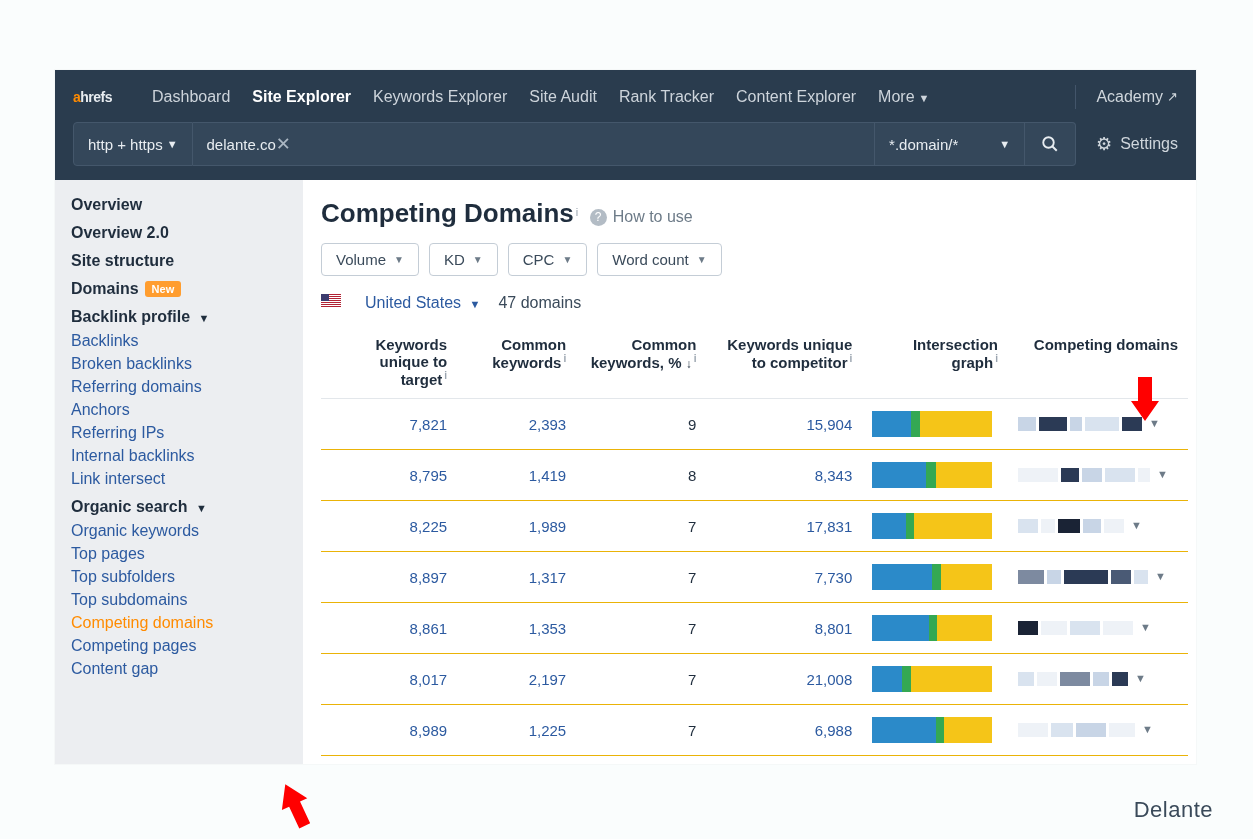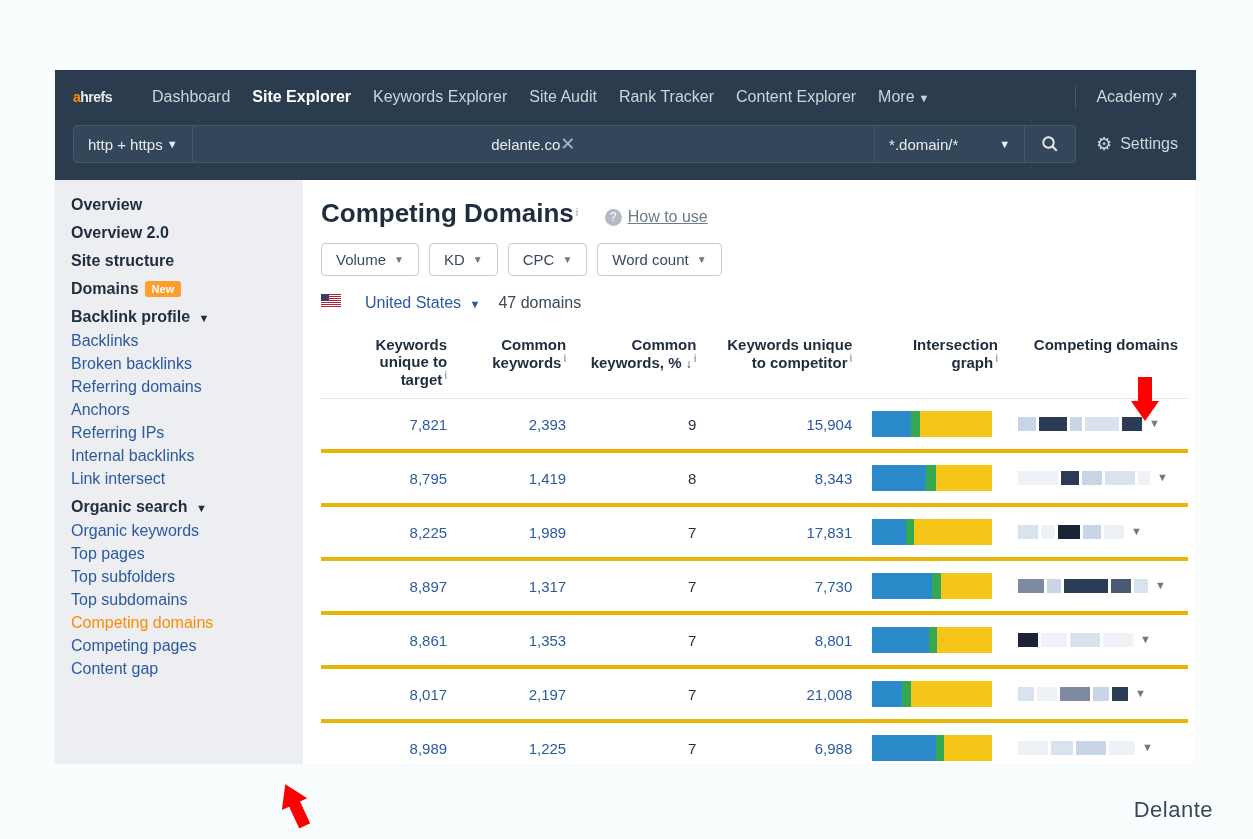--- a/index.html
+++ b/index.html
@@ -12,54 +12,54 @@
   .logo .rest{color:#e8edf1;}
   .navitems{display:flex;gap:22px;margin-left:40px;}
   .navitems span{color:#cdd4db;cursor:pointer;}
   .navitems .active{color:#fff;font-weight:600;}
   .nav-right{margin-left:auto;display:flex;align-items:center;gap:20px;}
   .nav-divider{width:1px;height:24px;background:#43556a;}
   .ext{font-size:13px;vertical-align:1px;margin-left:4px;}
   .caret{font-size:11px;margin-left:4px;}
   
   .searchbar{background:#2a3c4e;height:56px;display:flex;align-items:center;padding:0 18px 16px 18px;gap:0;}
-  .pill{background:#34475a;border:1px solid #44576b;height:38px;display:flex;align-items:center;color:#e8edf1;font-size:15px;}
+  .pill{background:#34475a;border:1px solid #44576b;height:44px;display:flex;align-items:center;color:#e8edf1;font-size:15px;}
   .pill.proto{border-radius:4px 0 0 4px;padding:0 14px;}
-  .pill.url{flex:1;border-left:none;padding:0 14px;justify-content:center;}
+  .pill.url{flex:1;border-left:none;padding:0 14px;justify-content:flex-start;}
   .pill.url .x{color:#aab6c2;font-size:18px;cursor:pointer;}
   .pill.mode{border-left:none;padding:0 14px;min-width:150px;justify-content:space-between;}
   .pill.search{border-left:none;border-radius:0 4px 4px 0;padding:0 16px;cursor:pointer;}
   .settings{color:#cfd6dc;margin-left:20px;display:flex;align-items:center;gap:8px;cursor:pointer;}
   .gear{font-size:18px;}
   
   .body{display:flex;height:calc(100% - 110px);}
   .sidebar{width:248px;background:#eceef1;padding:16px 0 0 16px;font-size:16px;color:#1f2d3d;overflow:hidden;}
   .sidebar .hdr{font-weight:700;color:#1f2d3d;margin:10px 0 6px 0;}
   .sidebar .hdr-top{margin-top:0;}
   .sidebar .lnk{color:#2c5aa0;margin:5px 0;cursor:pointer;display:block;}
   .sidebar .lnk.on{color:#ff8b00;}
   .newbadge{background:#ff9d2f;color:#fff;font-size:11px;font-weight:600;padding:2px 7px;border-radius:3px;margin-left:6px;vertical-align:1px;}
   .content{flex:1;padding:18px 8px 0 18px;overflow:hidden;}
   h1{font-size:26px;font-weight:700;color:#1f2d3d;display:inline-block;}
   .sup{font-size:11px;color:#9aa4af;vertical-align:super;margin-left:2px;}
-  .howto{color:#6d7b88;font-size:16px;margin-left:22px;text-decoration:underline;}
+  .howto{color:#6d7b88;font-size:16px;margin-left:7px;}
   .howto .q{display:inline-block;width:17px;height:17px;border-radius:50%;background:#b3bcc5;color:#fff;font-size:12px;text-align:center;line-height:17px;margin-right:6px;vertical-align:1px;}
   .filters{margin:14px 0 18px 0;display:flex;gap:10px;}
   .fbtn{border:1px solid #c4cdd6;border-radius:4px;padding:7px 14px;font-size:15px;color:#3a4a5a;background:#fff;cursor:pointer;display:flex;align-items:center;gap:8px;}
   .fbtn .tri{color:#6d7b88;font-size:10px;}
   .meta{display:flex;align-items:center;gap:18px;font-size:16px;color:#3a4a5a;margin:6px 0 14px 0;}
   .flag{width:20px;height:14px;background:linear-gradient(to bottom,#b22234 0 7%,#fff 7% 14%,#b22234 14% 21%,#fff 21% 28%,#b22234 28% 35%,#fff 35% 42%,#b22234 42% 50%,#fff 50% 57%,#b22234 57% 64%,#fff 64% 71%,#b22234 71% 78%,#fff 78% 85%,#b22234 85% 92%,#fff 92% 100%);position:relative;display:inline-block;}
   .flag::before{content:"";position:absolute;left:0;top:0;width:8px;height:7px;background:#3c3b6e;}
   .country{color:#2c5aa0;cursor:pointer;}
   
   .tbl{width:100%;border-collapse:collapse;font-size:15px;}
   .tbl th{text-align:right;font-weight:600;color:#1f2d3d;padding:10px 10px;vertical-align:top;border-bottom:1px solid #e3e7eb;}
   .tbl th .i{font-size:10px;color:#9aa4af;vertical-align:super;margin-left:2px;}
   .tbl th.lh{text-align:right;}
-  .tbl td{text-align:right;padding:12px 10px;border-bottom:4px solid #eab308;color:#2c5aa0;}
+  .tbl td{text-align:right;padding:12px 10px;border-bottom:1px solid #eab308;color:#2c5aa0;}
   .tbl td.blk{color:#1f2d3d;}
   .tbl td.lh{text-align:left;}
   
   .igraph{display:flex;width:120px;height:26px;overflow:hidden;}
   .igraph .b{background:#2b8ac9;}
   .igraph .g{background:#34a853;}
   .igraph .y{background:#f5c518;}
   
   .cd{display:flex;align-items:center;gap:3px;width:160px;}
   .cd span{height:14px;display:inline-block;}

